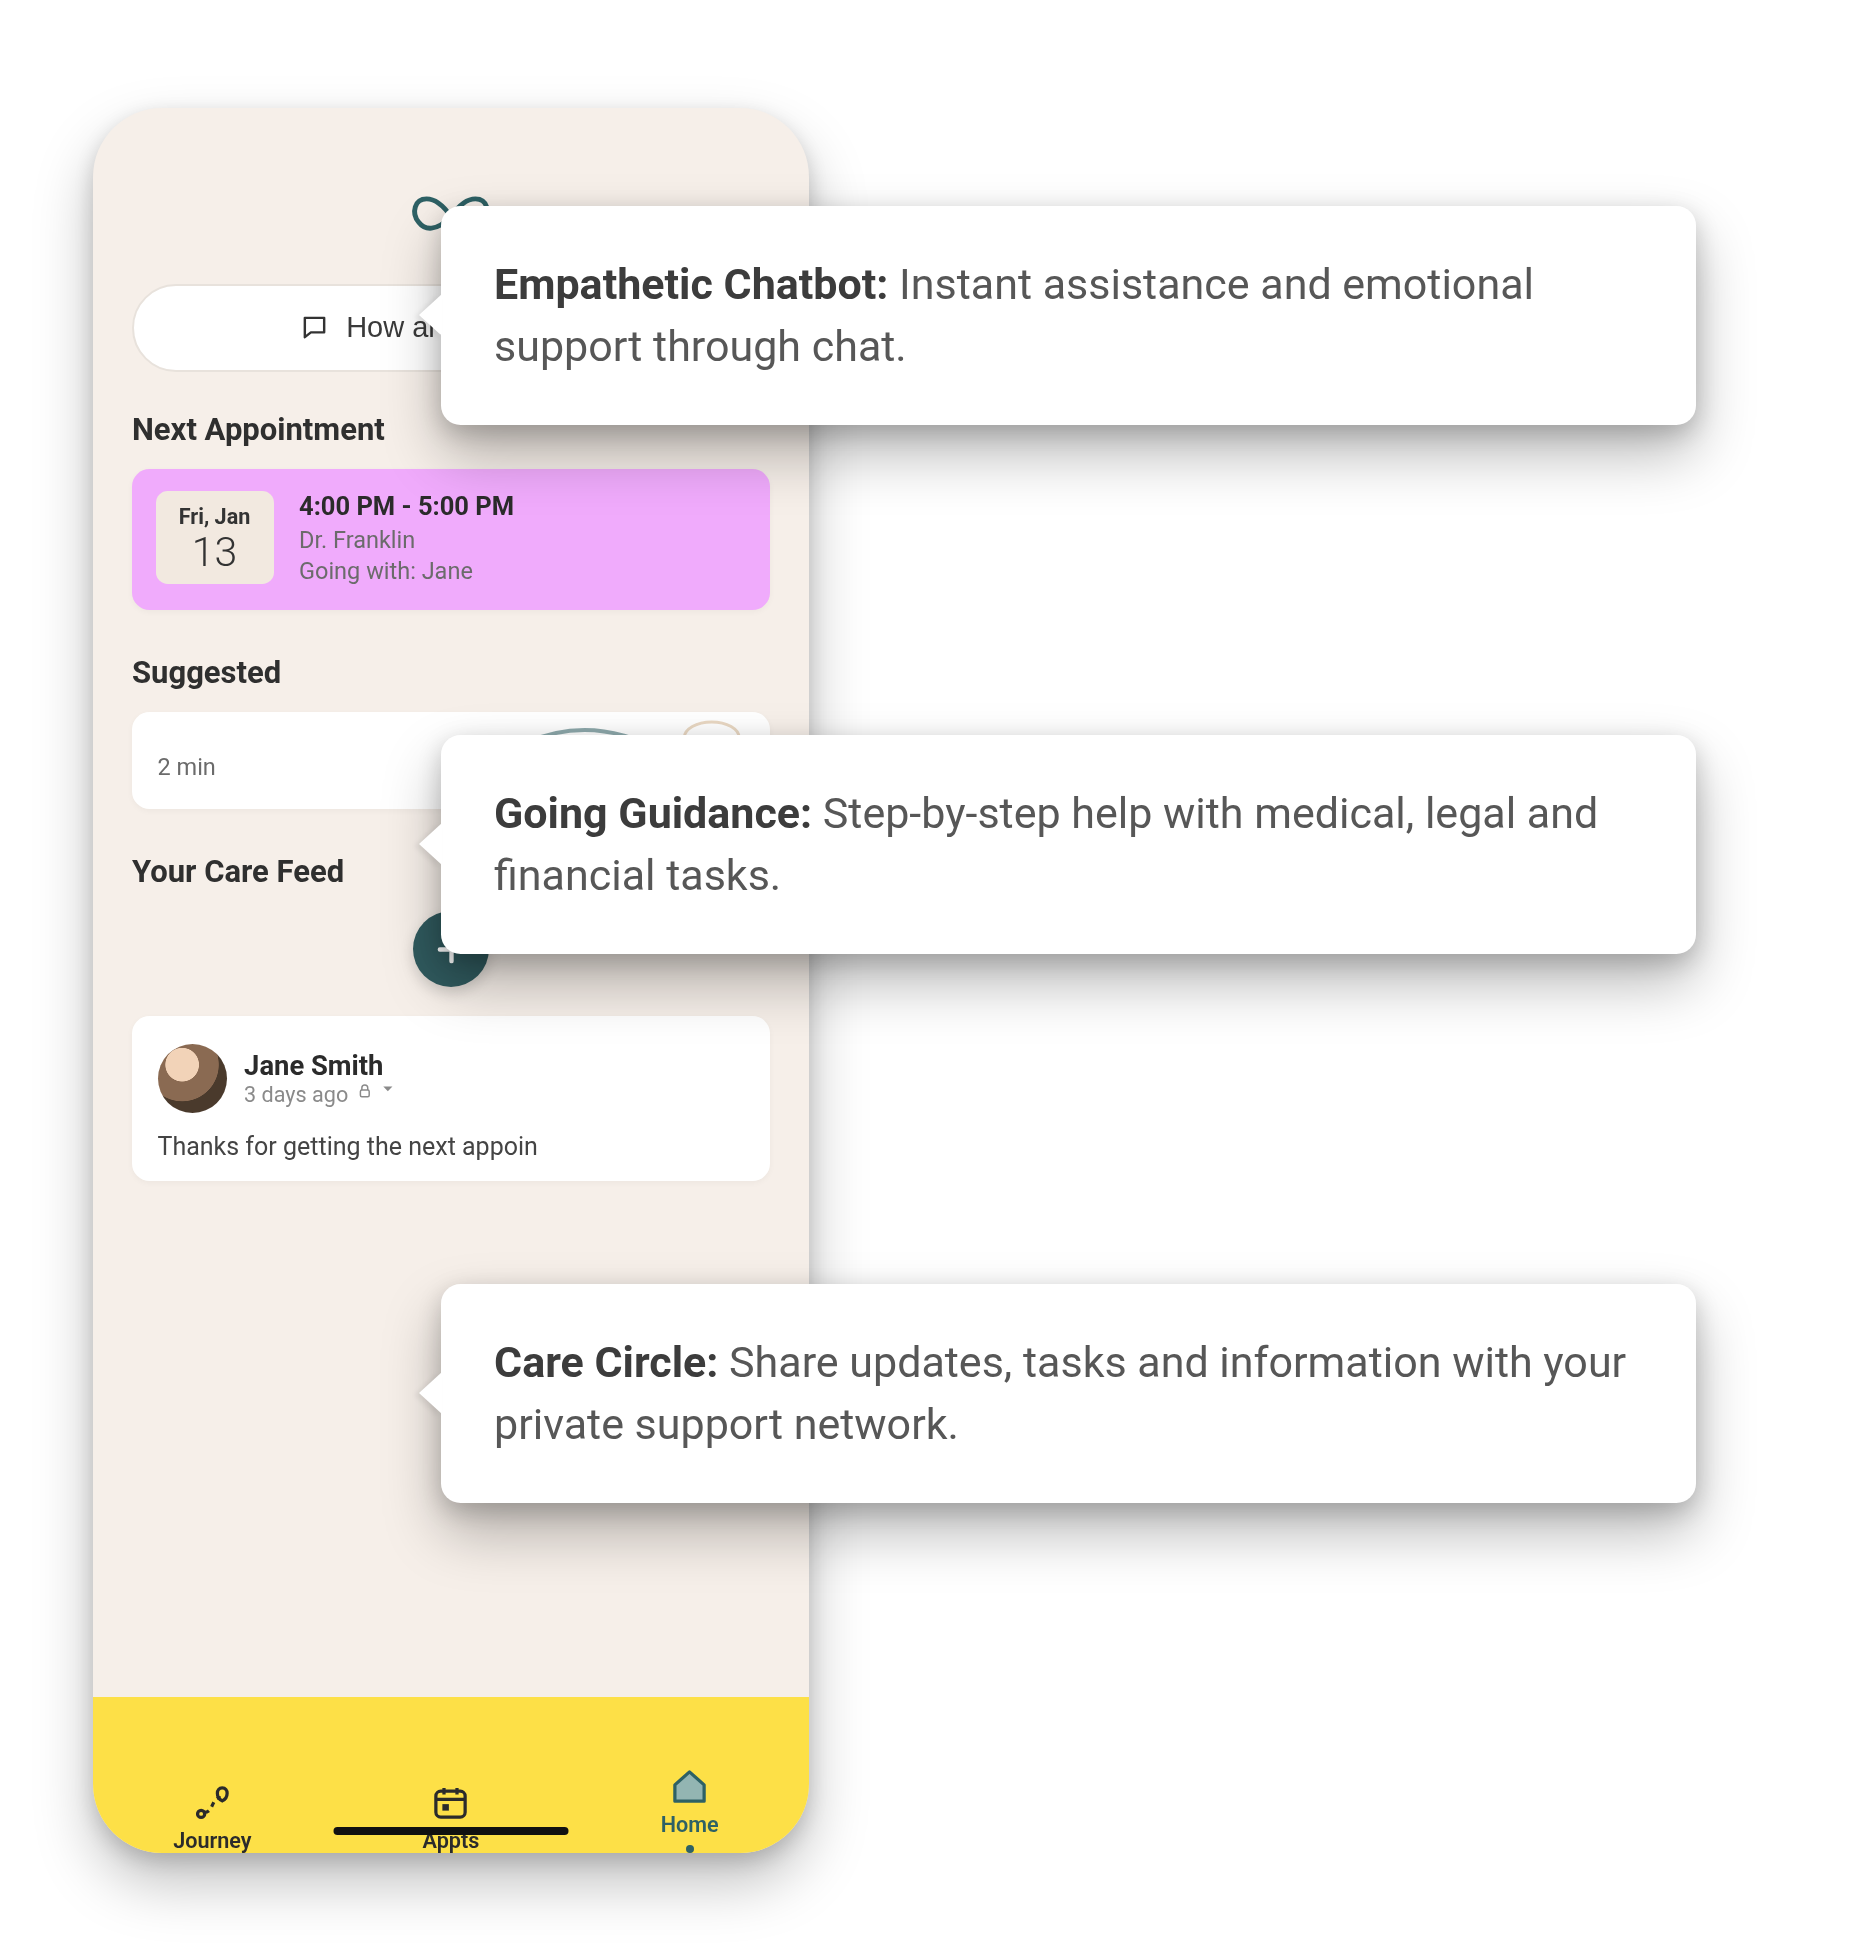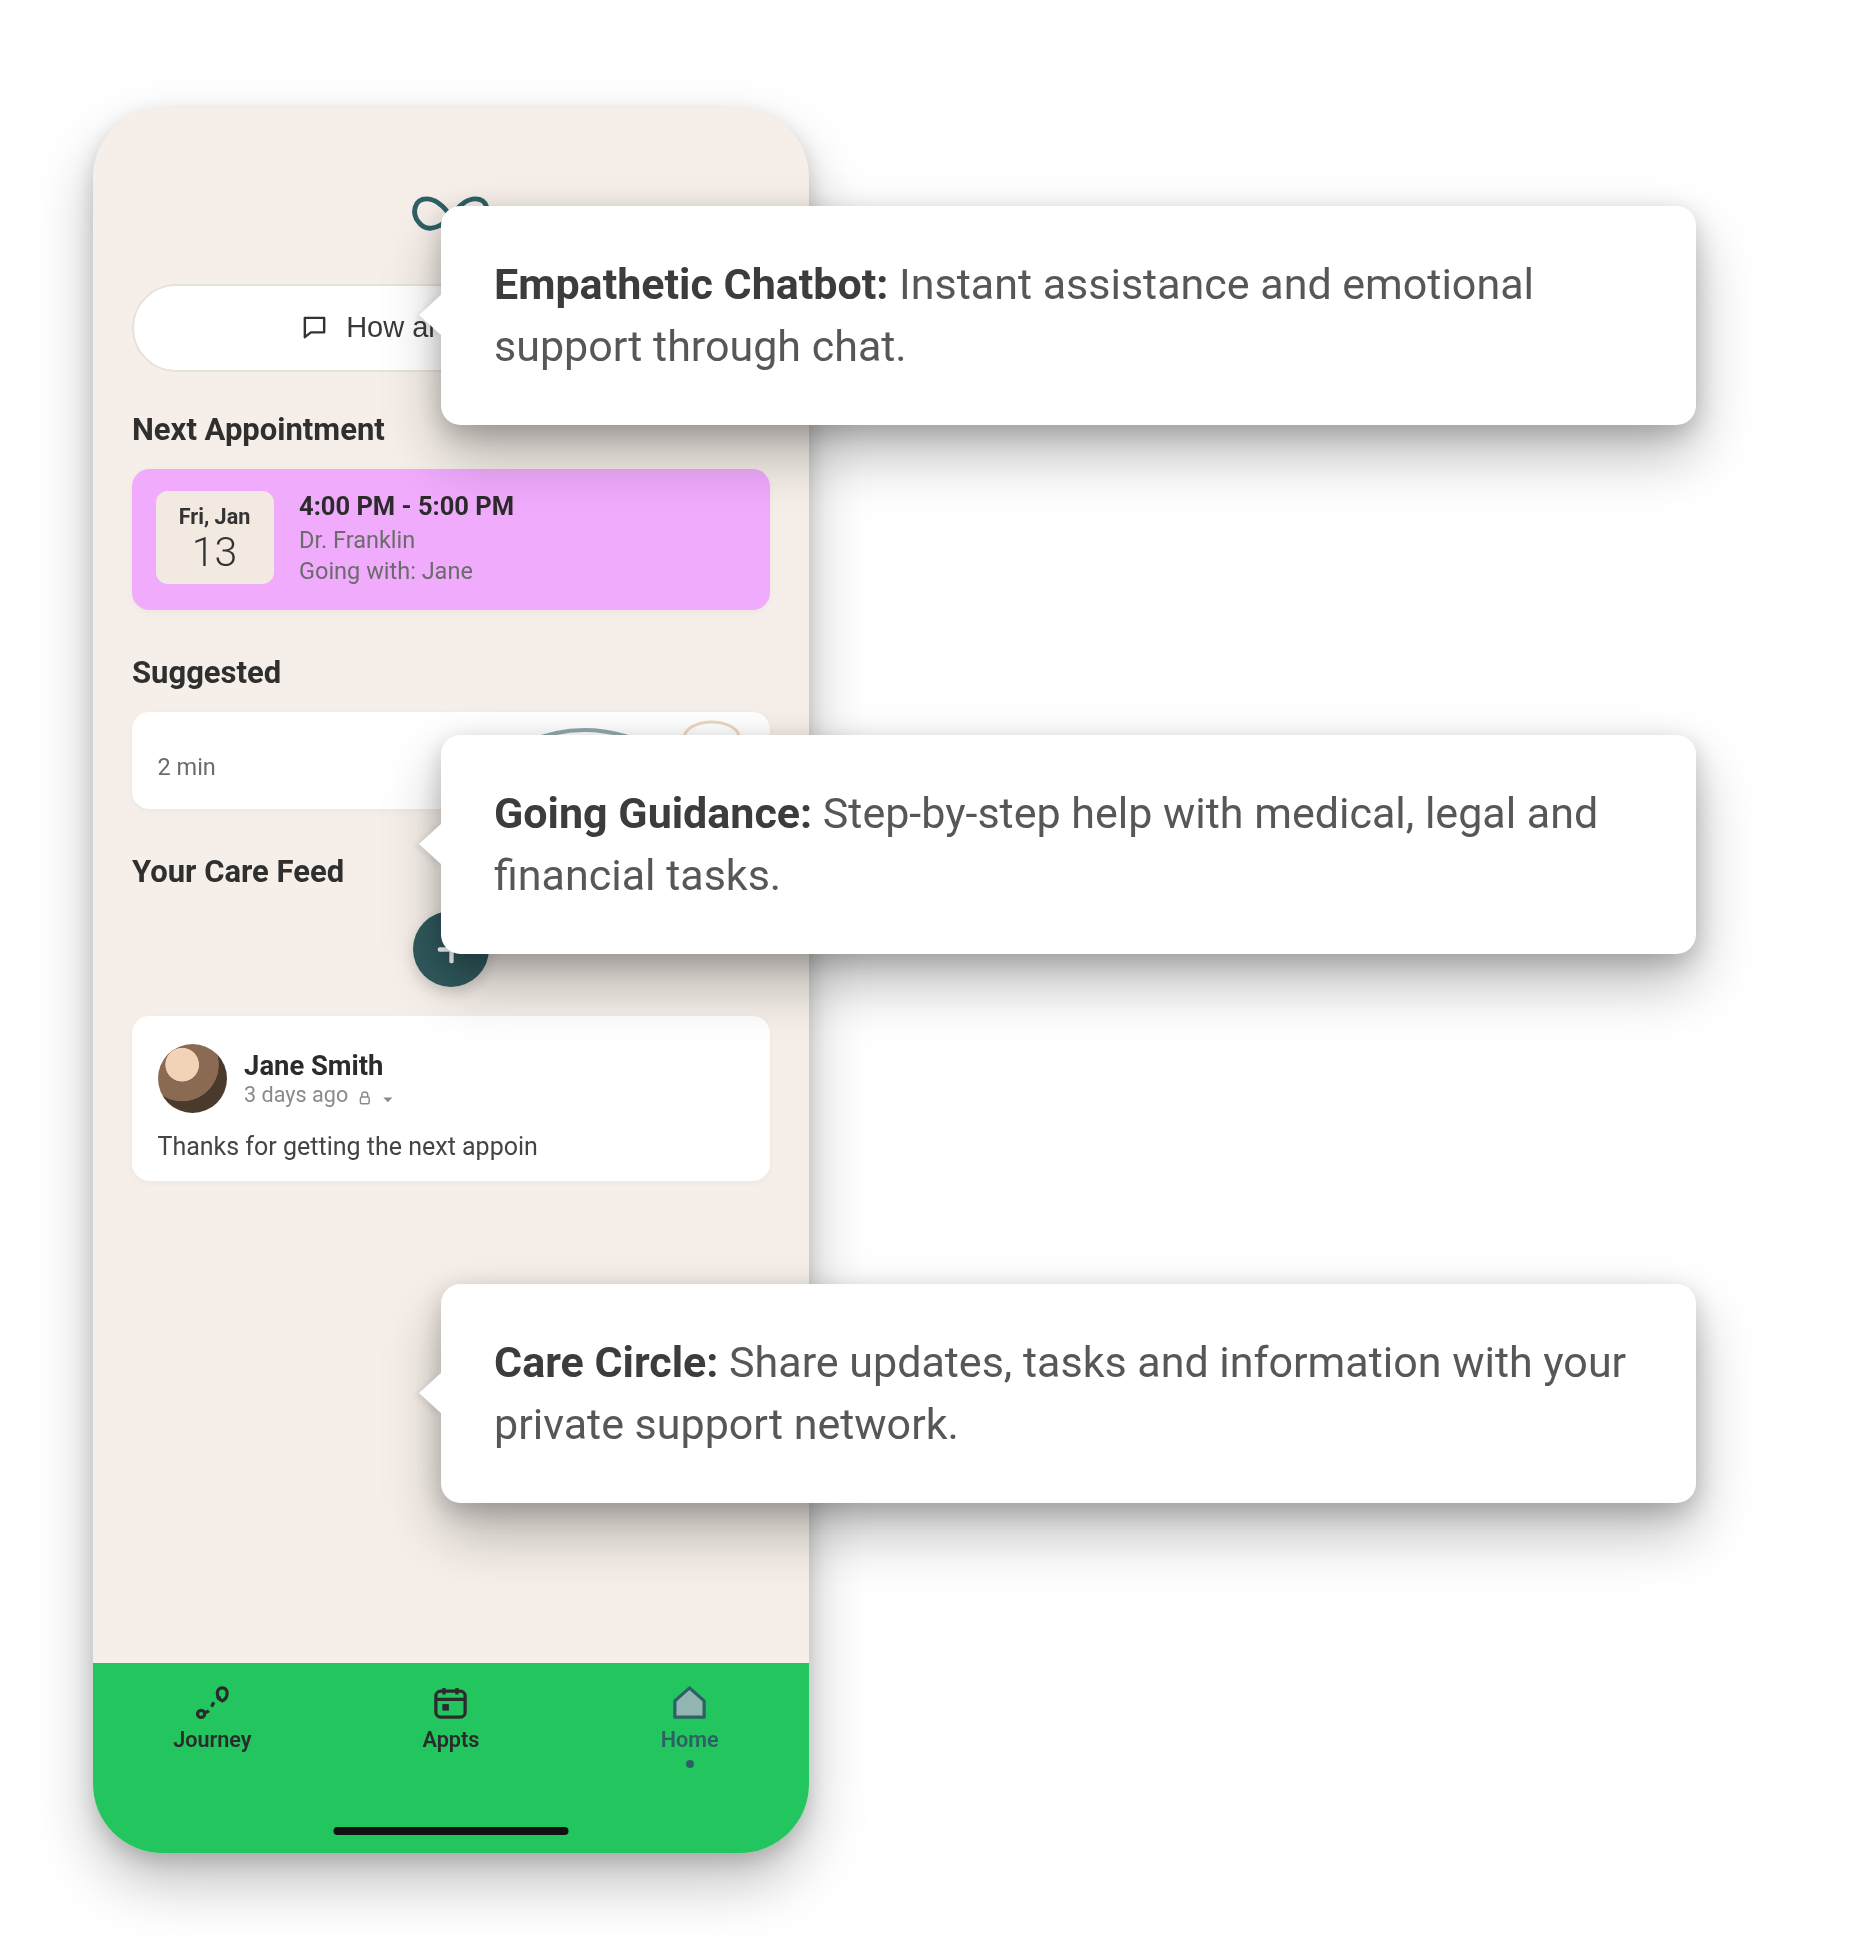--- a/index.html
+++ b/index.html
@@ -118,32 +118,32 @@
     border-radius: 17.6px;
     padding: 27.4px 25.5px 19.6px 25.5px;
     box-shadow: 0 2px 5.9px rgba(0,0,0,0.04);
   }
   .post-head { display:flex; gap:17.6px; align-items:center; }
   .avatar {
     width: 69px; height:69px; border-radius:50%;
     background: radial-gradient(circle at 35% 30%, #f2d3b8 0%, #f2d3b8 25%, #8a6a52 26%, #8a6a52 55%, #4a3a2c 56%);
   }
   .post-name { font-size: 27.4px; font-weight:700; color:#2b2b2b; }
-  .post-meta { font-size: 21.6px; color:#8a8a8a; display:flex; align-items:flex-end; gap:7.8px; }
+  .post-meta { font-size: 21.6px; color:#8a8a8a; display:flex; align-items:flex-start; gap:7.8px; }
   .post-body { font-size: 25px; color:#444; margin-top: 19.6px; }
   .bottom-nav {
     position:absolute;
     bottom: 0;
     left: 0;
     right: 0;
-    height: 190px;
-    background:#22c55e;
+    height: 156px;
+    background:#fde047;
     display:flex;
     justify-content:space-around;
-    align-items:flex-start;
+    align-items:flex-end;
     padding-top: 19.6px;
   }
   .nav-item { display:flex; flex-direction:column; align-items:center; gap:5.9px; color:#2b2b2b; width:116px; }
   .nav-item.active { color:#2e6165; }
   .nav-label { font-size: 21.6px; font-weight:600; }
   .nav-dot { width:7.8px; height:7.8px; border-radius:50%; background:#2e6165; margin-top:2px; }
   .home-bar { position:absolute; bottom:17.6px; left:50%; transform:translateX(-50%); width:235px; height:8.8px; background:#111; border-radius:5.9px; }
 
   .callout {
     position:absolute;

